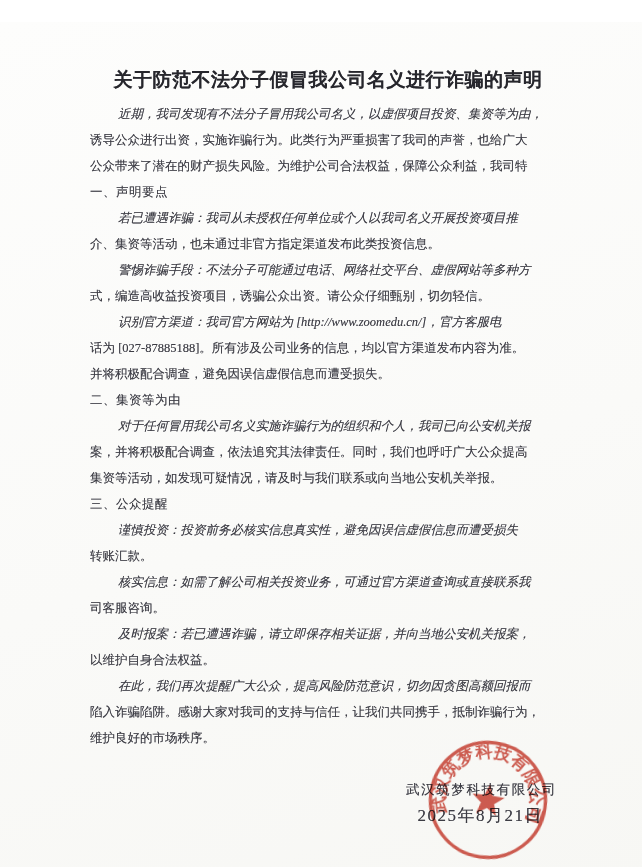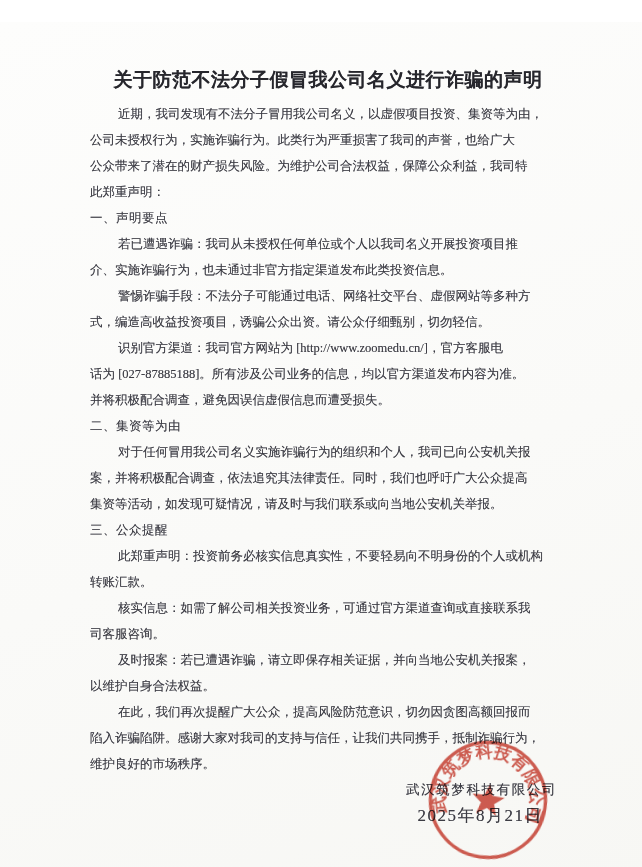--- a/index.html
+++ b/index.html
@@ -20,21 +20,21 @@
     text-align:center;
     font-size:19px;font-weight:bold;letter-spacing:0.5px;color:#26262c;
     text-shadow:0 0 0.5px rgba(40,40,50,.55);
   }
   .body-lines{
     position:absolute;top:79px;left:90px;width:452px;
     font-size:12.5px;line-height:26px;color:#3c3c44;
     text-shadow:0 0 0.5px rgba(60,60,72,.5);
   }
   .line{white-space:nowrap;height:26px;}
-  .line.indent{padding-left:28px;}
+  .line.indent{padding-left:28px;font-style:italic;}
   .line.flush{padding-left:0;}
   .line.heading{padding-left:0;letter-spacing:0.5px;}
   .sig-company{
     position:absolute;top:755px;right:85px;height:26px;line-height:26px;
     font-size:13.5px;letter-spacing:1.6px;color:#3c3c44;white-space:nowrap;
     text-shadow:0 0 0.5px rgba(60,60,72,.5);
   }
   .sig-date{
     position:absolute;top:781px;right:99px;height:26px;line-height:26px;
     font-size:17px;letter-spacing:1.5px;color:#3c3c44;white-space:nowrap;
@@ -55,37 +55,36 @@
 </style>
 </head>
 <body>
 
 <div class="page">
 
   <h1 class="title">关于防范不法分子假冒我公司名义进行诈骗的声明</h1>
 
   <div class="body-lines" id="body-lines">
       <div class="line indent">近期，我司发现有不法分子冒用我公司名义，以虚假项目投资、集资等为由，</div>
-      <div class="line flush">公司未授权行为，实施诈骗行为。此类行为严重损害了我司的声誉，也给广大</div>
+      <div class="line flush">诱导公众进行出资，实施诈骗行为。此类行为严重损害了我司的声誉，也给广大</div>
       <div class="line flush">公众带来了潜在的财产损失风险。为维护公司合法权益，保障公众利益，我司特</div>
-      <div class="line flush">此郑重声明：</div>
       <div class="line heading">一、声明要点</div>
       <div class="line indent">若已遭遇诈骗：我司从未授权任何单位或个人以我司名义开展投资项目推</div>
-      <div class="line flush">介、实施诈骗行为，也未通过非官方指定渠道发布此类投资信息。</div>
+      <div class="line flush">介、集资等活动，也未通过非官方指定渠道发布此类投资信息。</div>
       <div class="line indent">警惕诈骗手段：不法分子可能通过电话、网络社交平台、虚假网站等多种方</div>
       <div class="line flush">式，编造高收益投资项目，诱骗公众出资。请公众仔细甄别，切勿轻信。</div>
       <div class="line indent">识别官方渠道：我司官方网站为 [http://www.zoomedu.cn/]，官方客服电</div>
       <div class="line flush">话为 [027-87885188]。所有涉及公司业务的信息，均以官方渠道发布内容为准。</div>
       <div class="line flush">并将积极配合调查，避免因误信虚假信息而遭受损失。</div>
       <div class="line heading">二、集资等为由</div>
       <div class="line indent">对于任何冒用我公司名义实施诈骗行为的组织和个人，我司已向公安机关报</div>
       <div class="line flush">案，并将积极配合调查，依法追究其法律责任。同时，我们也呼吁广大公众提高</div>
       <div class="line flush">集资等活动，如发现可疑情况，请及时与我们联系或向当地公安机关举报。</div>
       <div class="line heading">三、公众提醒</div>
-      <div class="line indent">此郑重声明：投资前务必核实信息真实性，不要轻易向不明身份的个人或机构</div>
+      <div class="line indent">谨慎投资：投资前务必核实信息真实性，避免因误信虚假信息而遭受损失</div>
       <div class="line flush">转账汇款。</div>
       <div class="line indent">核实信息：如需了解公司相关投资业务，可通过官方渠道查询或直接联系我</div>
       <div class="line flush">司客服咨询。</div>
       <div class="line indent">及时报案：若已遭遇诈骗，请立即保存相关证据，并向当地公安机关报案，</div>
       <div class="line flush">以维护自身合法权益。</div>
       <div class="line indent">在此，我们再次提醒广大公众，提高风险防范意识，切勿因贪图高额回报而</div>
       <div class="line flush">陷入诈骗陷阱。感谢大家对我司的支持与信任，让我们共同携手，抵制诈骗行为，</div>
       <div class="line flush">维护良好的市场秩序。</div>
     </div>
 

